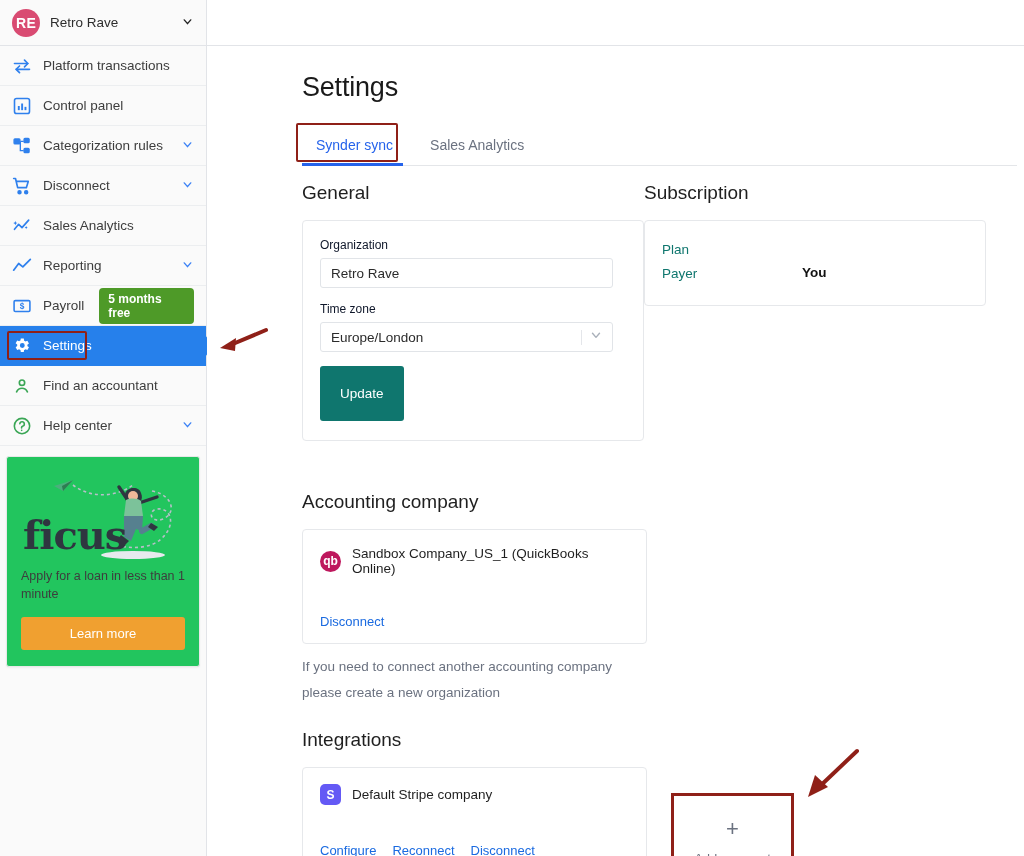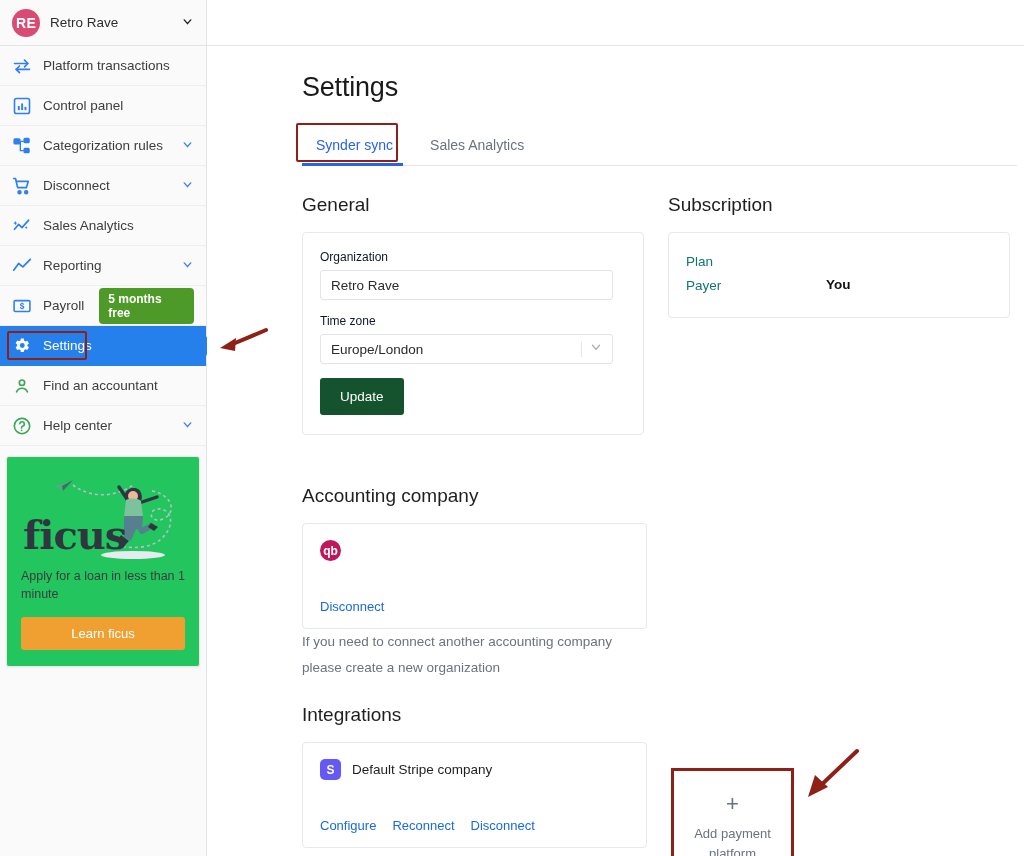--- a/index.html
+++ b/index.html
@@ -99,21 +99,21 @@
   }
   .tab.active { color:#2563eb; }
   .tab.active::after {
     content:""; position:absolute; left:0; right:6px; bottom:-1px; height:3px; background:#2563eb;
   }
   .tab-hl {
     position:absolute; left:-6px; top:-6px; width:102px; height:39px;
     border:2.5px solid #8f2018; border-radius:2px; pointer-events:none;
   }
 
-  .cols { display:flex; gap:24px; margin-top:28px; }
+  .cols { display:flex; margin-top:16px; }
   .col { width:342px; }
   h2.sec {
     font-size:19px; font-weight:400; color:#1f1f1f; margin:0 0 16px 0;
   }
   .card {
     border:1px solid #e6e8eb; border-radius:4px; background:#fff; padding:17px 17px 19px 17px;
   }
   .field-label { font-size:12px; color:#0f172a; margin-bottom:6px; }
   .inp {
     width:293px; height:30px; border:1px solid #e1e4e8; border-radius:3px;
@@ -121,41 +121,41 @@
     font-family:"Liberation Sans", sans-serif; outline:none;
   }
   .sel-wrap { position:relative; width:293px; }
   .sel-wrap .divider {
     position:absolute; right:31px; top:8px; width:1px; height:15px; background:#e4e6ea;
   }
   .sel-wrap .sel-chev {
     position:absolute; right:10px; top:6px; color:#a9b0ba; font-size:13px; pointer-events:none;
   }
   .btn-primary {
-    margin-top:14px; background:#14532d; color:#fff; border:none; border-radius:3px;
-    font-size:13.5px; padding:11px 20px; cursor:pointer; font-family:"Liberation Sans", sans-serif;
+    margin-top:14px; background:#0f766e; color:#fff; border:none; border-radius:3px;
+    font-size:13.5px; padding:20px 20px; cursor:pointer; font-family:"Liberation Sans", sans-serif;
   }
 
   .sub-row { display:flex; align-items:flex-start; margin-bottom:2px; }
   .sub-key { width:140px; font-size:13.5px; color:#0f766e; padding-top:1px; }
   .sub-val { font-size:13.5px; color:#111; font-weight:700; }
   .sub-sub { font-size:13.5px; color:#8b93a0; margin-top:5px; }
   .link { color:#1a6ae0; font-size:13px; text-decoration:none; cursor:pointer; }
 
   .mid-wrap { margin-top:50px; }
   .acct-card { width:345px; border:1px solid #e6e8eb; border-radius:4px; padding:16px 17px 14px 17px; }
   .row-ic { display:flex; align-items:center; gap:11px; }
   .qb-ic {
     width:21px; height:21px; border-radius:50%; background:#be185d; color:#fff;
     font-size:12px; font-weight:700; display:flex; align-items:center; justify-content:center;
     flex:0 0 auto; font-family:"Liberation Sans", sans-serif;
   }
   .entity-name { font-size:13.5px; color:#1f1f1f; }
   .card-actions { margin-top:38px; display:flex; gap:16px; }
-  .hint { font-size:13.5px; color:#6b7280; line-height:1.9; margin-top:0; width:330px; }
+  .hint { font-size:13.5px; color:#6b7280; line-height:1.9; margin-top:10px; width:330px; }
 
   .integr-wrap { margin-top:36px; display:flex; gap:24px; align-items:flex-start; }
   .stripe-card { width:345px; border:1px solid #e6e8eb; border-radius:4px; padding:16px 17px 14px 17px; }
   .stripe-ic {
     width:21px; height:21px; border-radius:5px; background:#6459f5; color:#fff;
     font-size:12px; font-weight:700; display:flex; align-items:center; justify-content:center;
     flex:0 0 auto;
   }
   .add-card {
     width:123px; height:120px; border:3px solid #8f2018; background:#fff;
@@ -342,21 +342,21 @@
 
           <path d="M103 47 L122 47 L121 62 L115 60 L110 72 L103 68 Z" fill="#56808f"></path>
           <path d="M121 62 L130 57" stroke="#56808f" stroke-width="6" stroke-linecap="round"></path>
 
           <path d="M100 66 L108 72 L103 77 L96 72 Z" fill="#2f3640"></path>
           <path d="M130 54 L137 58 L133 62 L127 58 Z" fill="#2f3640"></path>
         </svg>
         <div class="promo-logo">ficus</div>
       </div>
       <div class="promo-text">Apply for a loan in less than 1 minute</div>
-      <button class="promo-btn">Learn ficus</button>
+      <button class="promo-btn">Learn more</button>
     </div>
   </div>
 
   <div id="topbar"></div>
 
   <div id="main">
 
     <h1 class="page-title">Settings</h1>
 
     <div class="tabs">
@@ -402,20 +402,21 @@
           </div>
         </div>
       </div>
     </div>
 
     <div class="mid-wrap">
       <h2 class="sec">Accounting company</h2>
       <div class="acct-card">
         <div class="row-ic">
           <span class="qb-ic">qb</span>
+          <span class="entity-name">Sandbox Company_US_1 (QuickBooks Online)</span>
         </div>
         <div class="card-actions">
           <a class="link">Disconnect</a>
         </div>
       </div>
       <div class="hint">If you need to connect another accounting company please create a new organization</div>
     </div>
 
     <div style="margin-top:24px;">
       <h2 class="sec">Integrations</h2>

